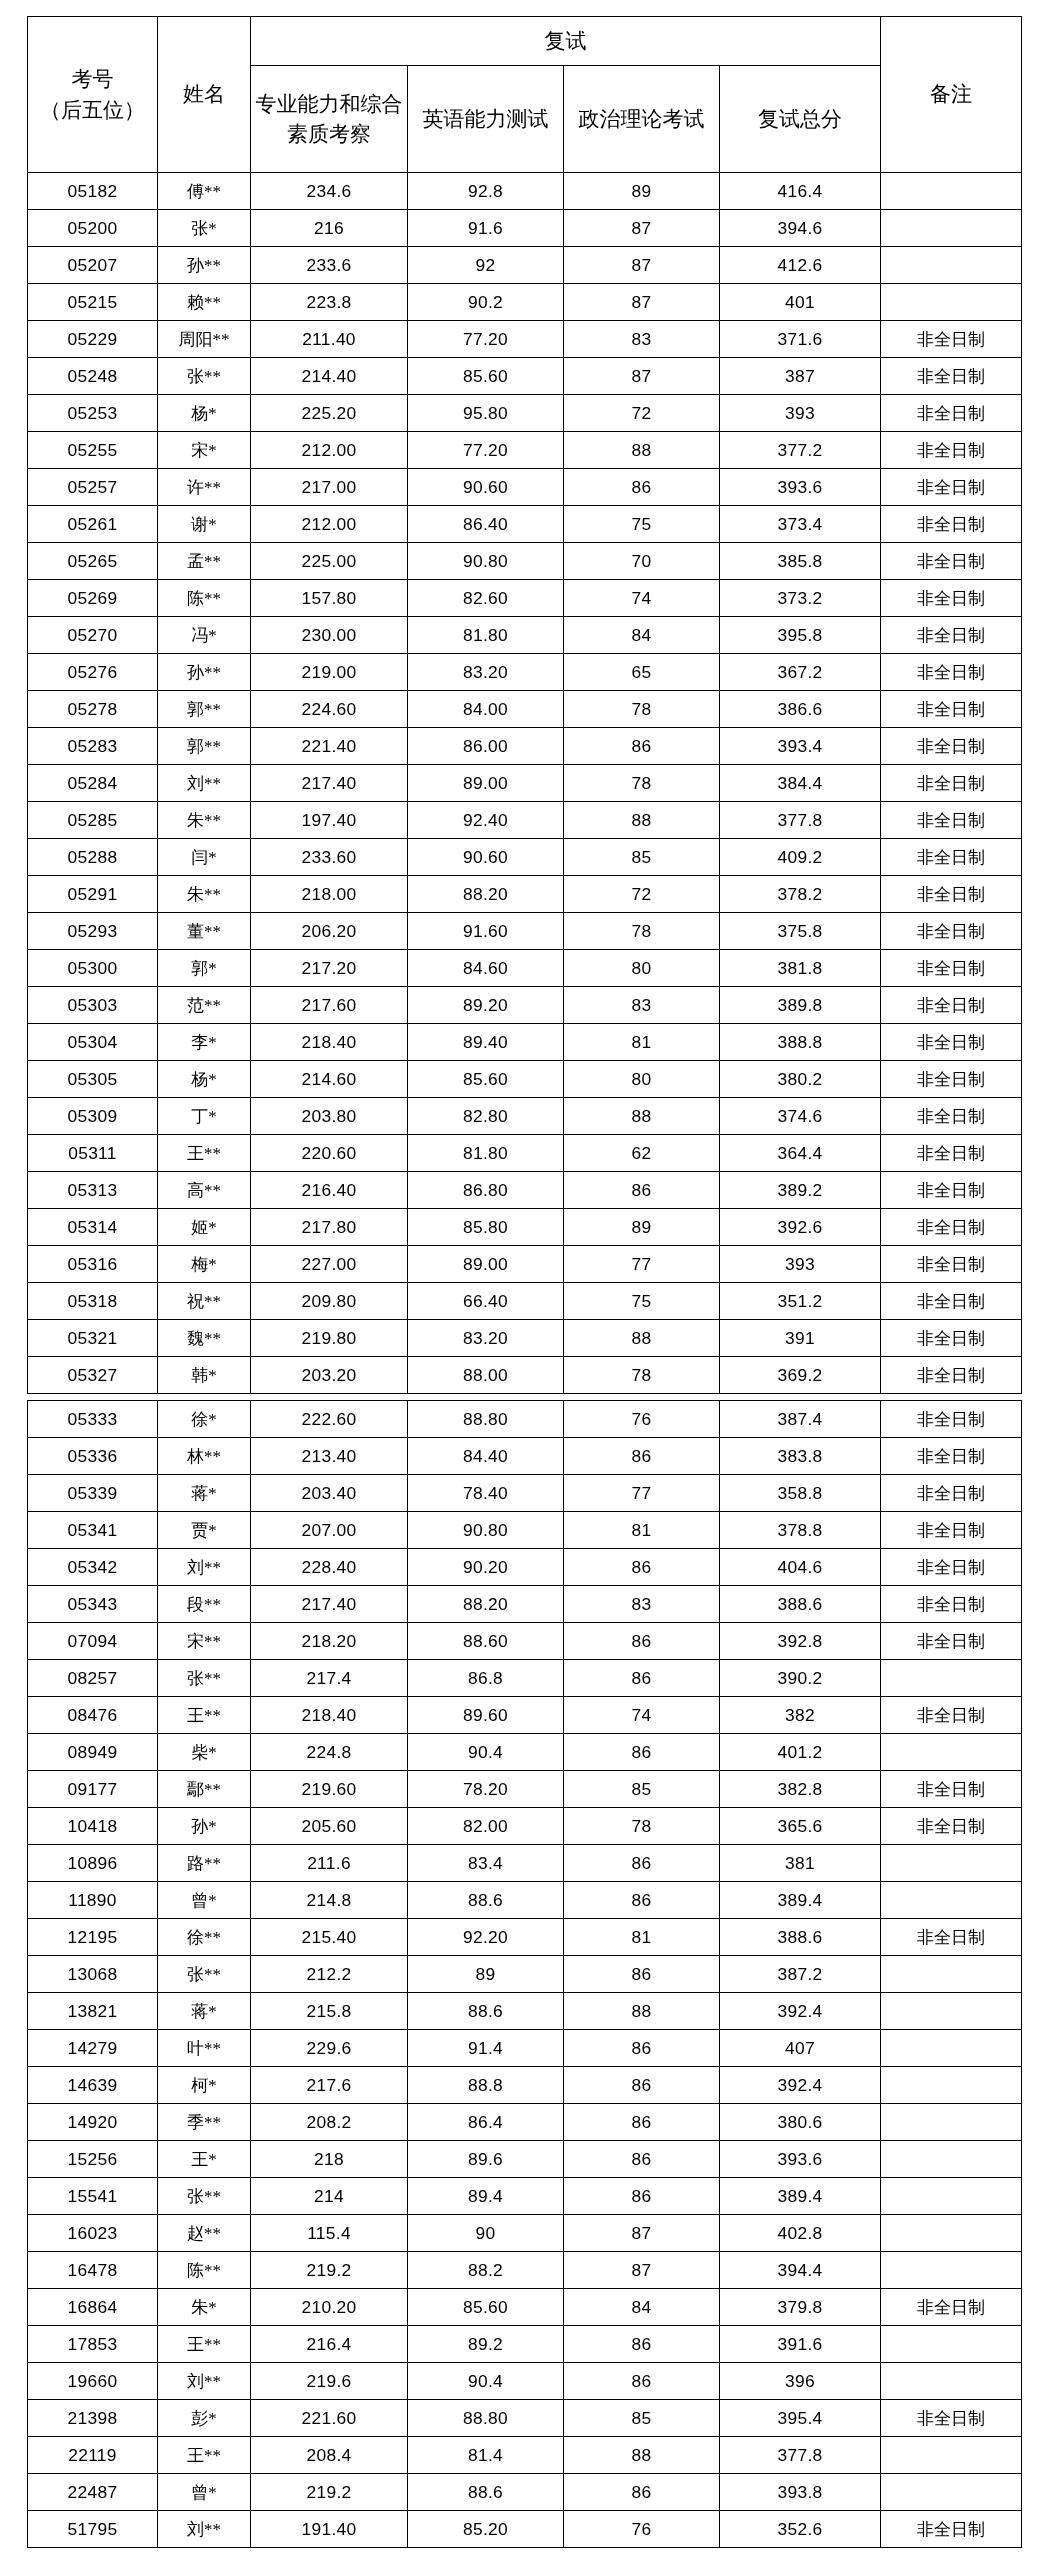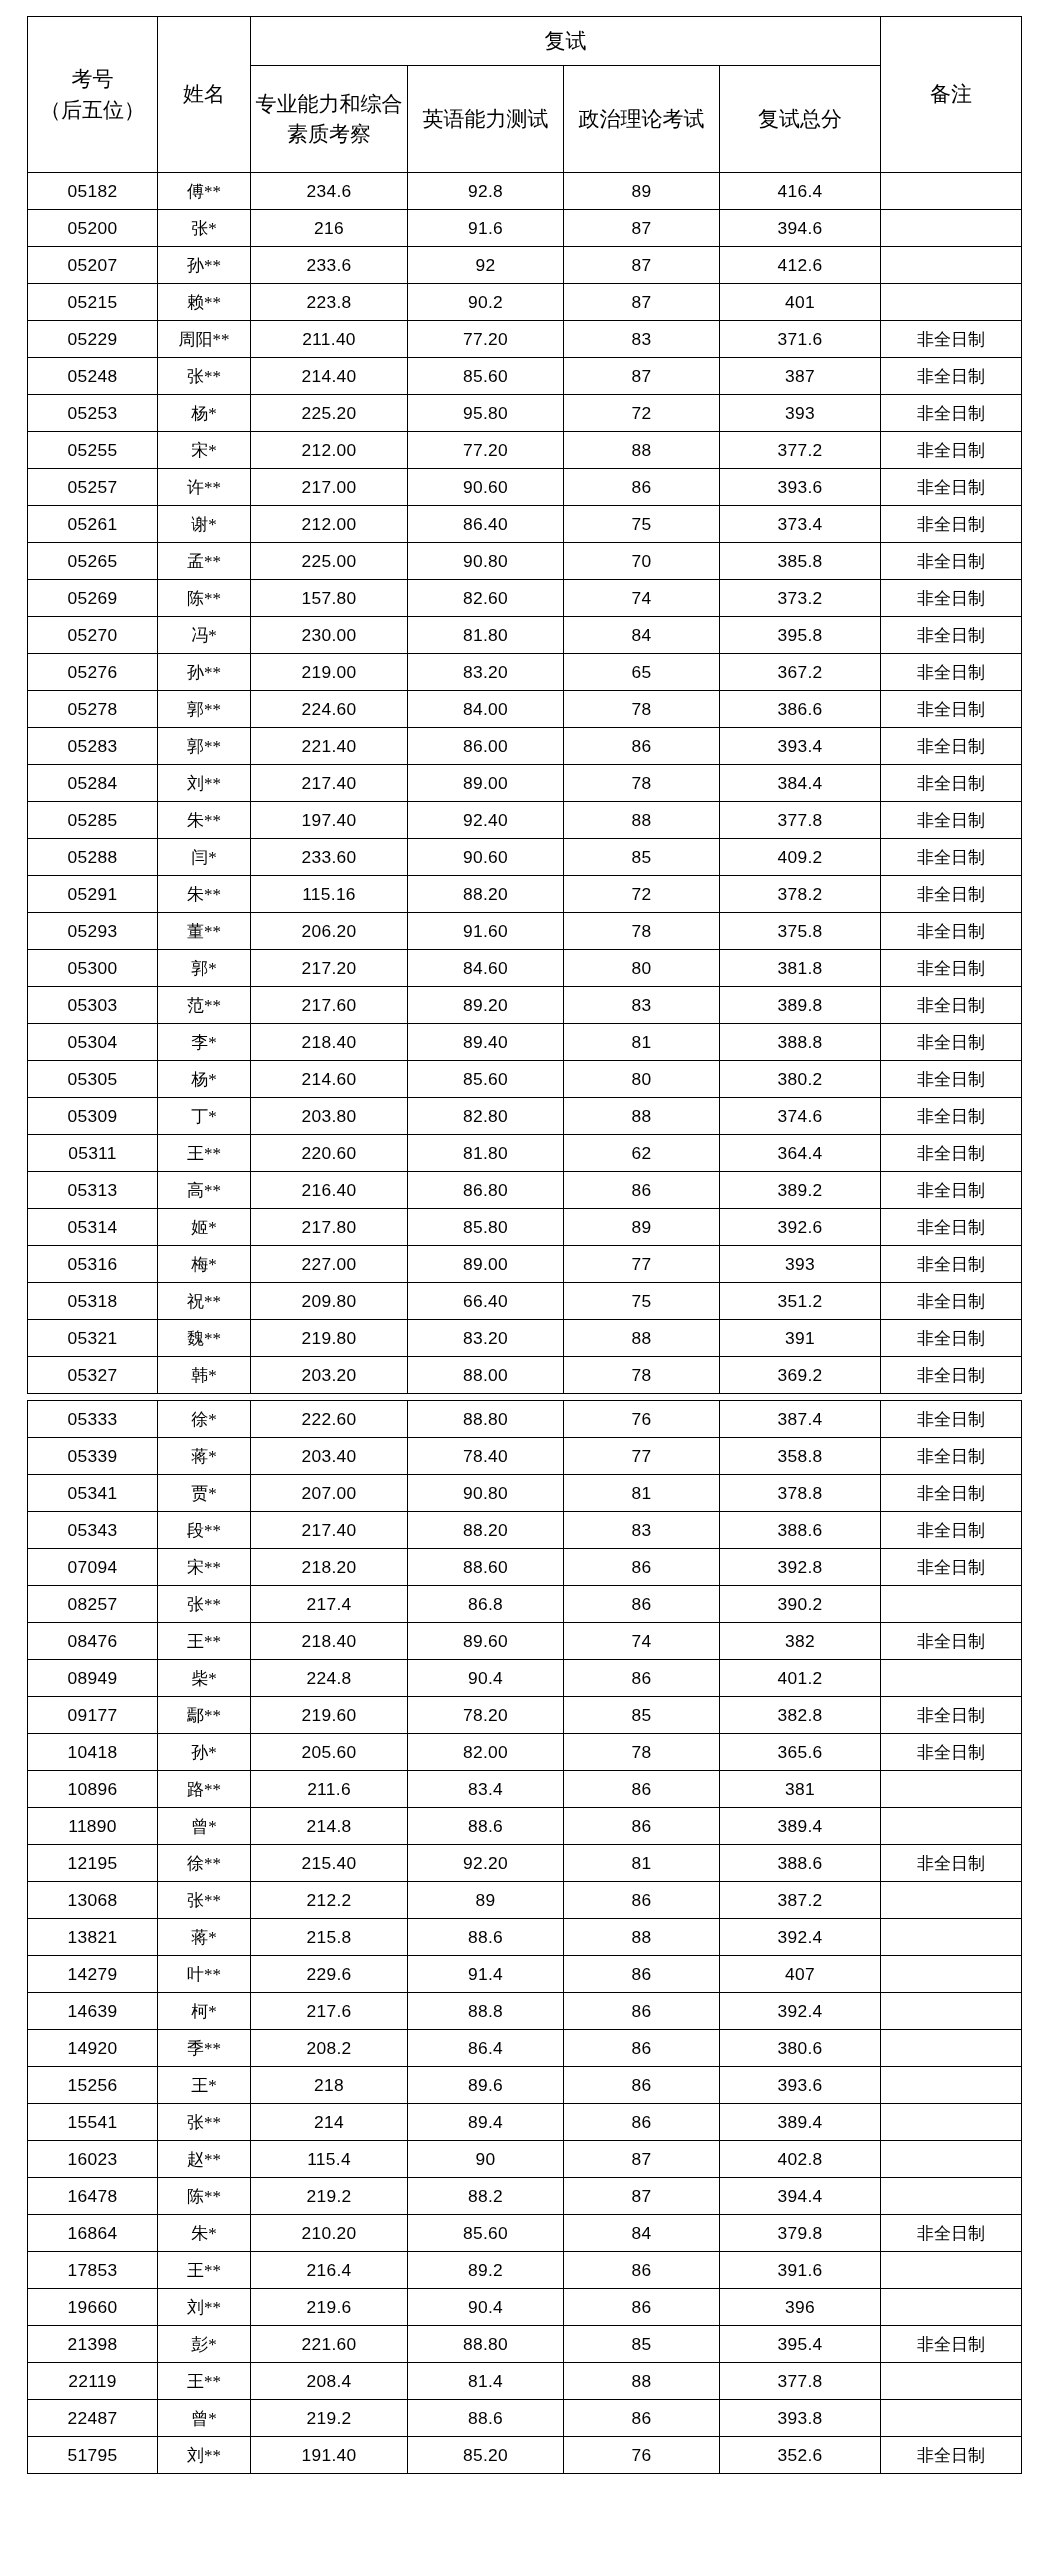--- a/index.html
+++ b/index.html
@@ -281,21 +281,21 @@
           <td class="cell-prof">233.60</td>
           <td class="cell-eng">90.60</td>
           <td class="cell-pol">85</td>
           <td class="cell-total">409.2</td>
           <td class="cell-remark">非全日制</td>
         </tr>
 
         <tr>
           <td class="cell-exam">05291</td>
           <td class="cell-name">朱**</td>
-          <td class="cell-prof">115.16</td>
+          <td class="cell-prof">218.00</td>
           <td class="cell-eng">88.20</td>
           <td class="cell-pol">72</td>
           <td class="cell-total">378.2</td>
           <td class="cell-remark">非全日制</td>
         </tr>
 
         <tr>
           <td class="cell-exam">05293</td>
           <td class="cell-name">董**</td>
           <td class="cell-prof">206.20</td>
@@ -442,20 +442,29 @@
         <tr>
           <td class="cell-exam">05333</td>
           <td class="cell-name">徐*</td>
           <td class="cell-prof">222.60</td>
           <td class="cell-eng">88.80</td>
           <td class="cell-pol">76</td>
           <td class="cell-total">387.4</td>
           <td class="cell-remark">非全日制</td>
         </tr>
 
+        <tr>
+          <td class="cell-exam">05336</td>
+          <td class="cell-name">林**</td>
+          <td class="cell-prof">213.40</td>
+          <td class="cell-eng">84.40</td>
+          <td class="cell-pol">86</td>
+          <td class="cell-total">383.8</td>
+          <td class="cell-remark">非全日制</td>
+        </tr>
 
         <tr>
           <td class="cell-exam">05339</td>
           <td class="cell-name">蒋*</td>
           <td class="cell-prof">203.40</td>
           <td class="cell-eng">78.40</td>
           <td class="cell-pol">77</td>
           <td class="cell-total">358.8</td>
           <td class="cell-remark">非全日制</td>
         </tr>
@@ -463,20 +472,29 @@
         <tr>
           <td class="cell-exam">05341</td>
           <td class="cell-name">贾*</td>
           <td class="cell-prof">207.00</td>
           <td class="cell-eng">90.80</td>
           <td class="cell-pol">81</td>
           <td class="cell-total">378.8</td>
           <td class="cell-remark">非全日制</td>
         </tr>
 
+        <tr>
+          <td class="cell-exam">05342</td>
+          <td class="cell-name">刘**</td>
+          <td class="cell-prof">228.40</td>
+          <td class="cell-eng">90.20</td>
+          <td class="cell-pol">86</td>
+          <td class="cell-total">404.6</td>
+          <td class="cell-remark">非全日制</td>
+        </tr>
 
         <tr>
           <td class="cell-exam">05343</td>
           <td class="cell-name">段**</td>
           <td class="cell-prof">217.40</td>
           <td class="cell-eng">88.20</td>
           <td class="cell-pol">83</td>
           <td class="cell-total">388.6</td>
           <td class="cell-remark">非全日制</td>
         </tr>

